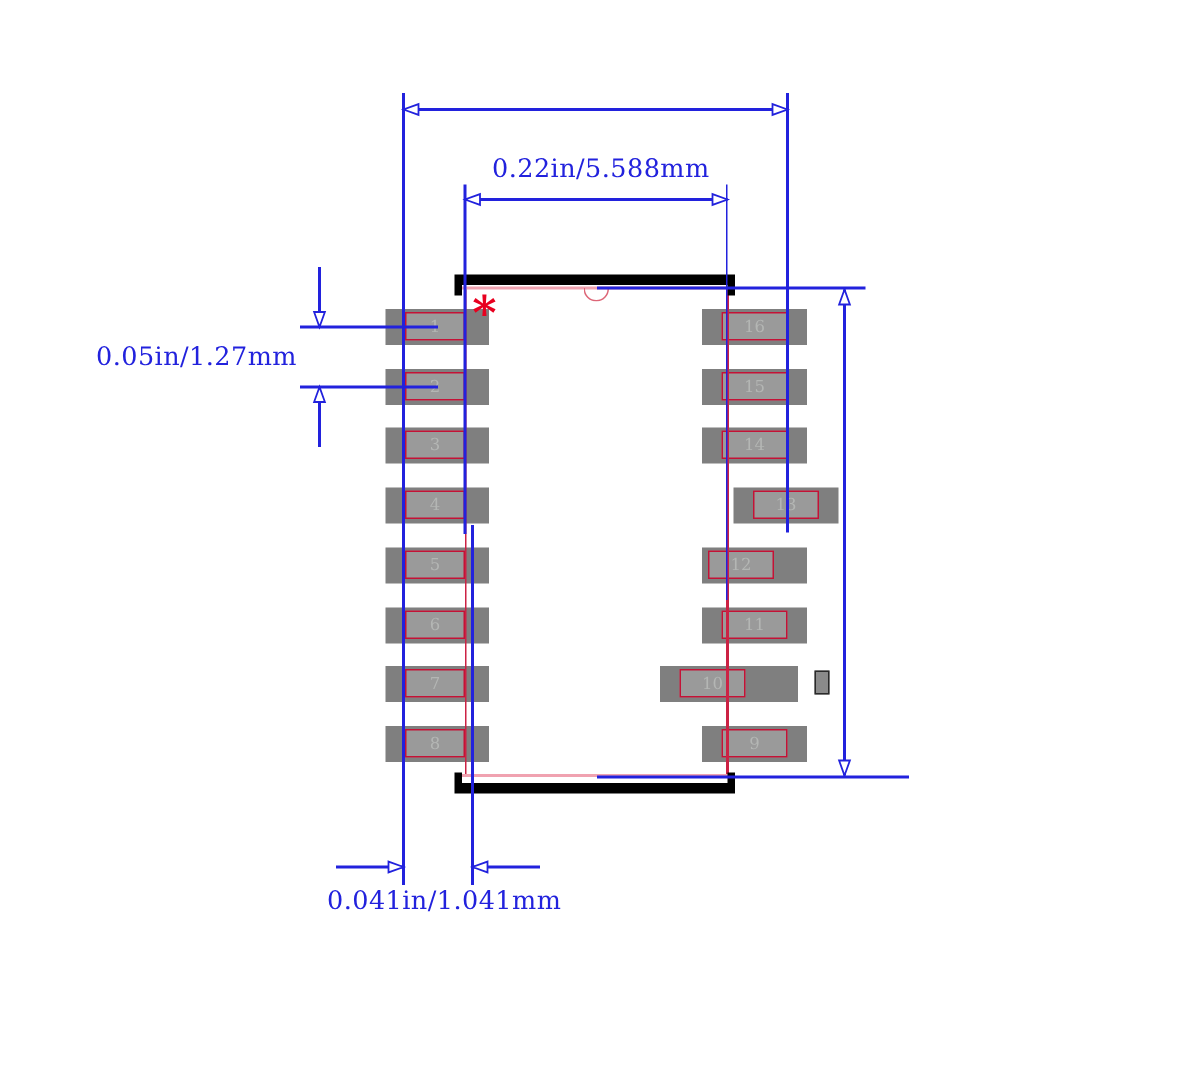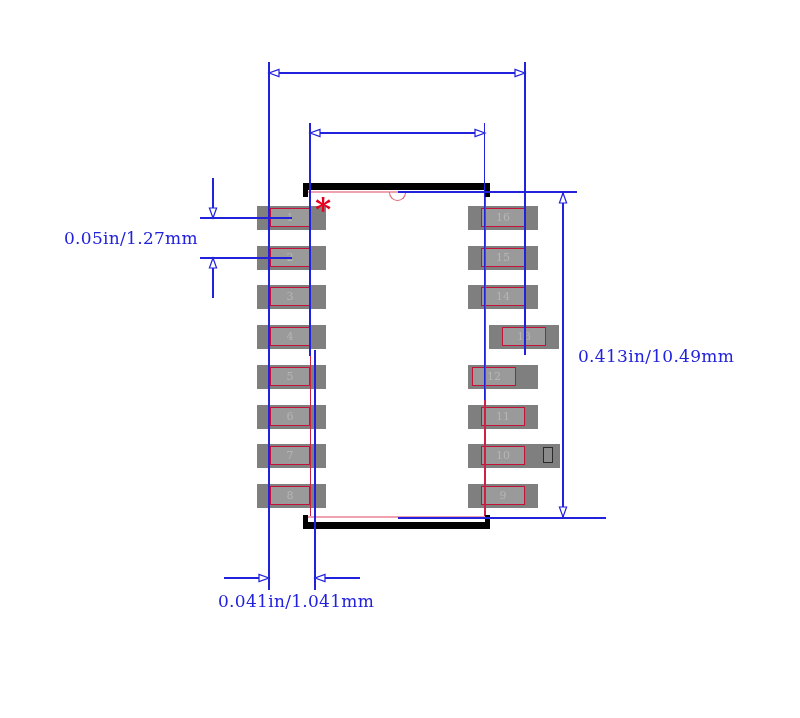--- a/index.html
+++ b/index.html
@@ -109,21 +109,21 @@
       <div class="pad" style="top: 365px; left: 468px; width: 70px;">
         <div class="pad-inner" style="left: 4px; width: 42px;">
           <span class="pad-num">12</span>
         </div>
       </div>
       <div class="pad" style="top: 405px; left: 468px; width: 70px;">
         <div class="pad-inner" style="left: 13px; width: 42px;">
           <span class="pad-num">11</span>
         </div>
       </div>
-      <div class="pad" style="top: 444px; left: 468px; width: 92px;">
+      <div class="pad" style="top: 444px; left: 440px; width: 92px;">
         <div class="pad-inner" style="left: 13px; width: 42px;">
           <span class="pad-num">10</span>
         </div>
       </div>
       <div class="pad" style="top: 484px; left: 468px; width: 70px;">
         <div class="pad-inner" style="left: 13px; width: 42px;">
           <span class="pad-num">9</span>
         </div>
       </div>
     </div>
@@ -190,17 +190,17 @@
       </svg>
       <svg class="arrow" viewBox="-12 -12 24 24" style="left: 303px; top: 566px;">
         <polygon points="0,0 -10,-3.6 -10,3.6" fill="#ffffff" stroke="#2222dd" stroke-width="1.2" transform="rotate(180)"></polygon>
       </svg>
     </div>
 
   <div id="asterisk">*</div>
 
   <div id="marker-rect"></div>
 
+  <div class="dim-text" style="left:328px;top:104px;">0.22in/5.588mm</div>
   <div class="dim-text" style="left:64px;top:229px;">0.05in/1.27mm</div>
-  <div class="dim-text" style="left:578px;top:347px;">0.413in/10.49mm</div>
   <div class="dim-text" style="left:218px;top:592px;">0.041in/1.041mm</div>
 
 </div>
 
 </body></html>

